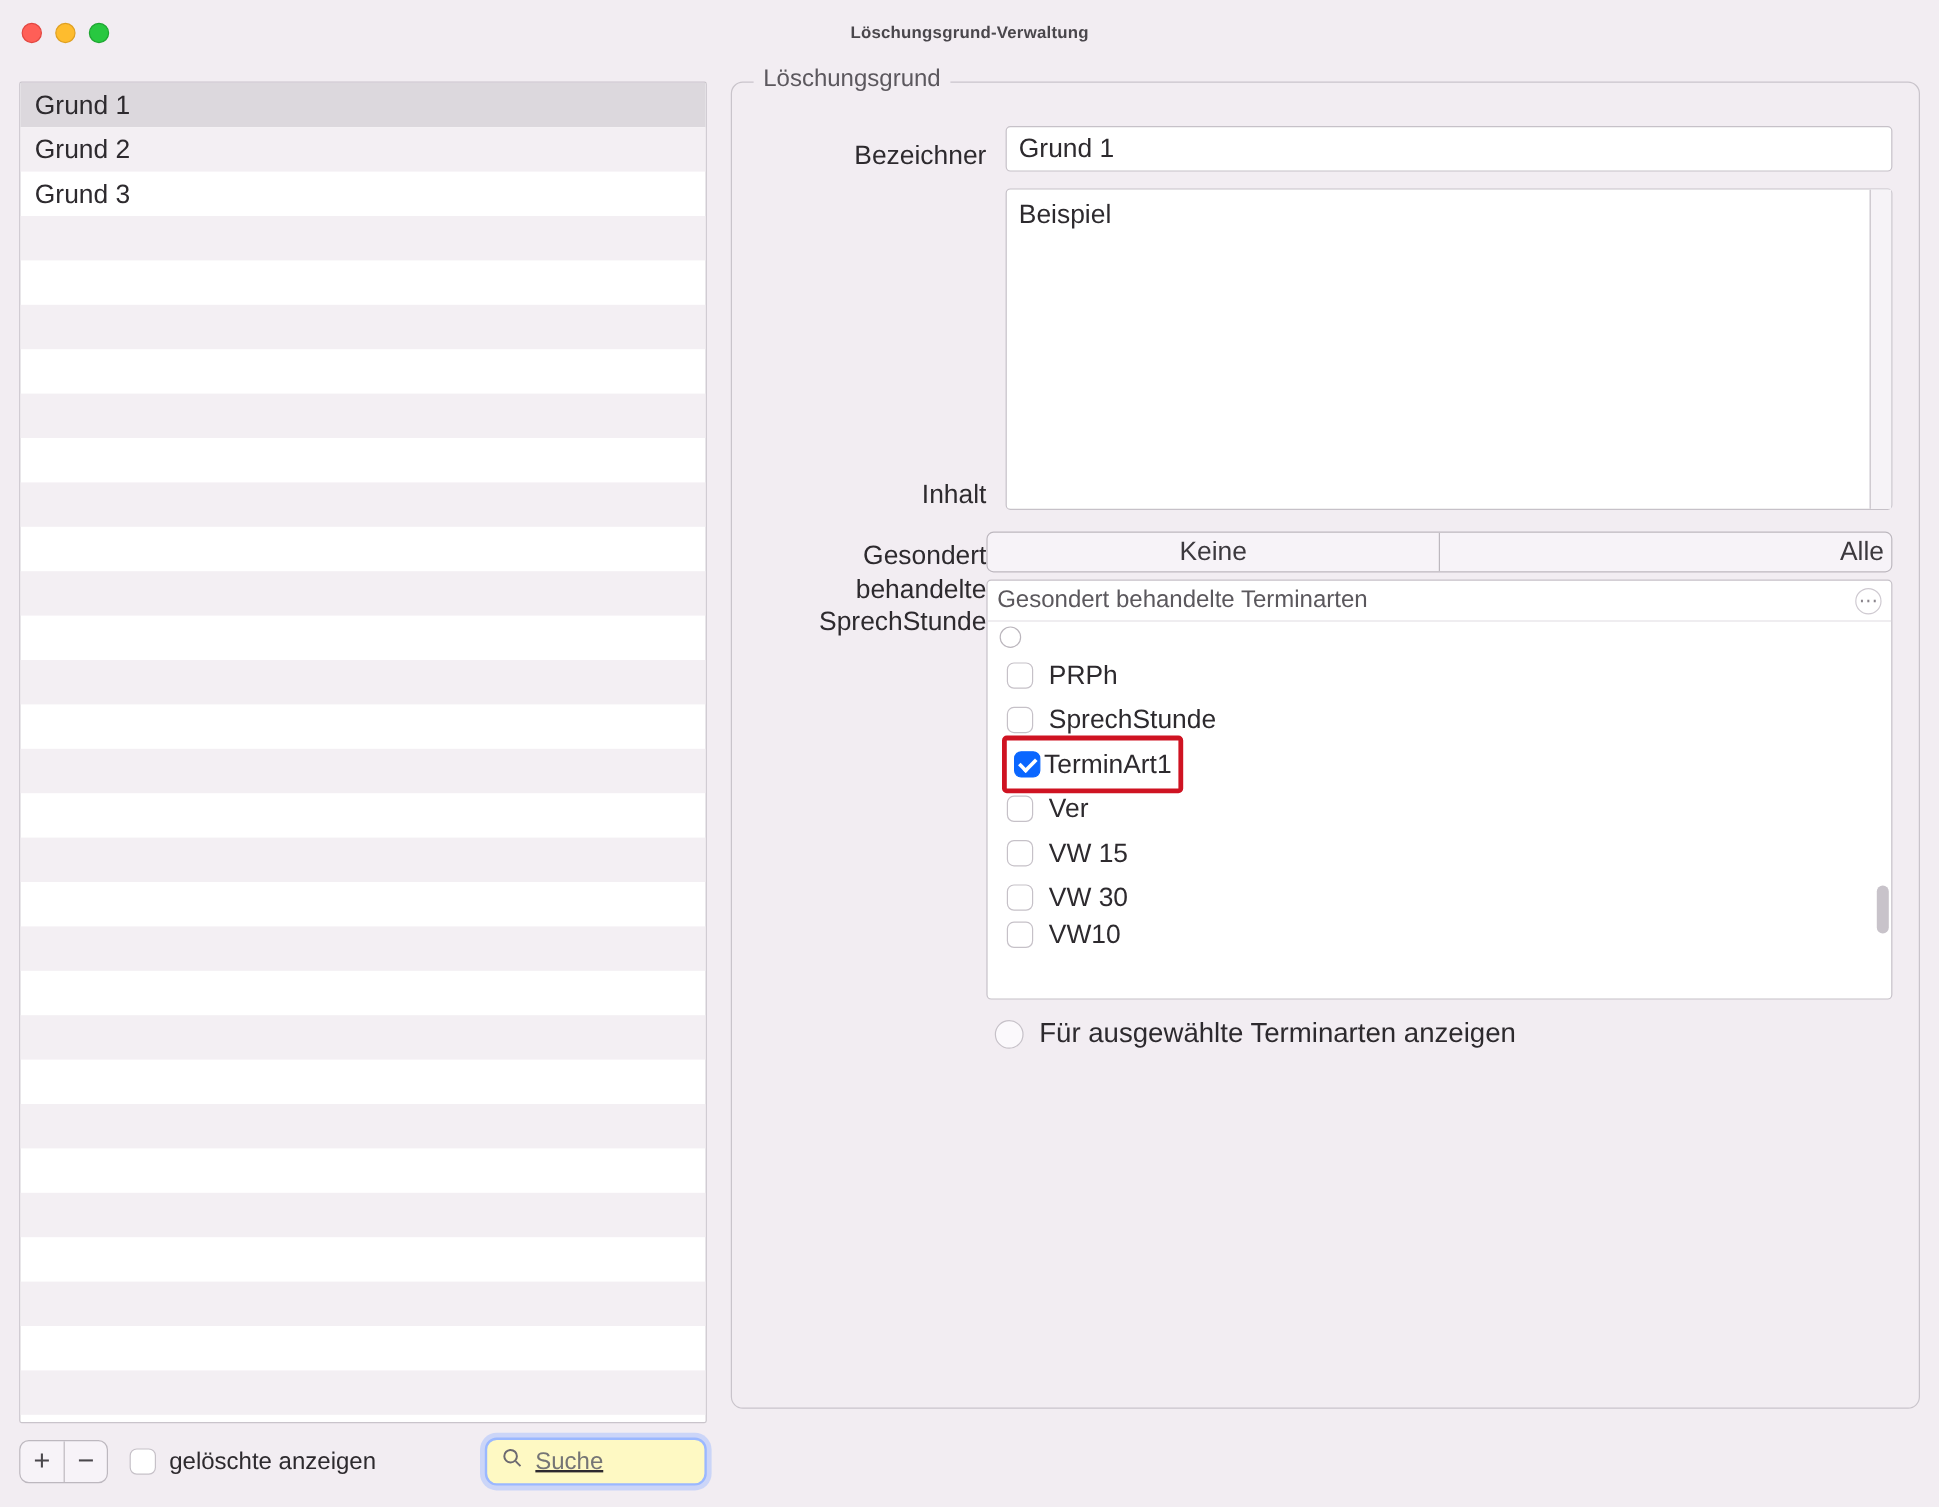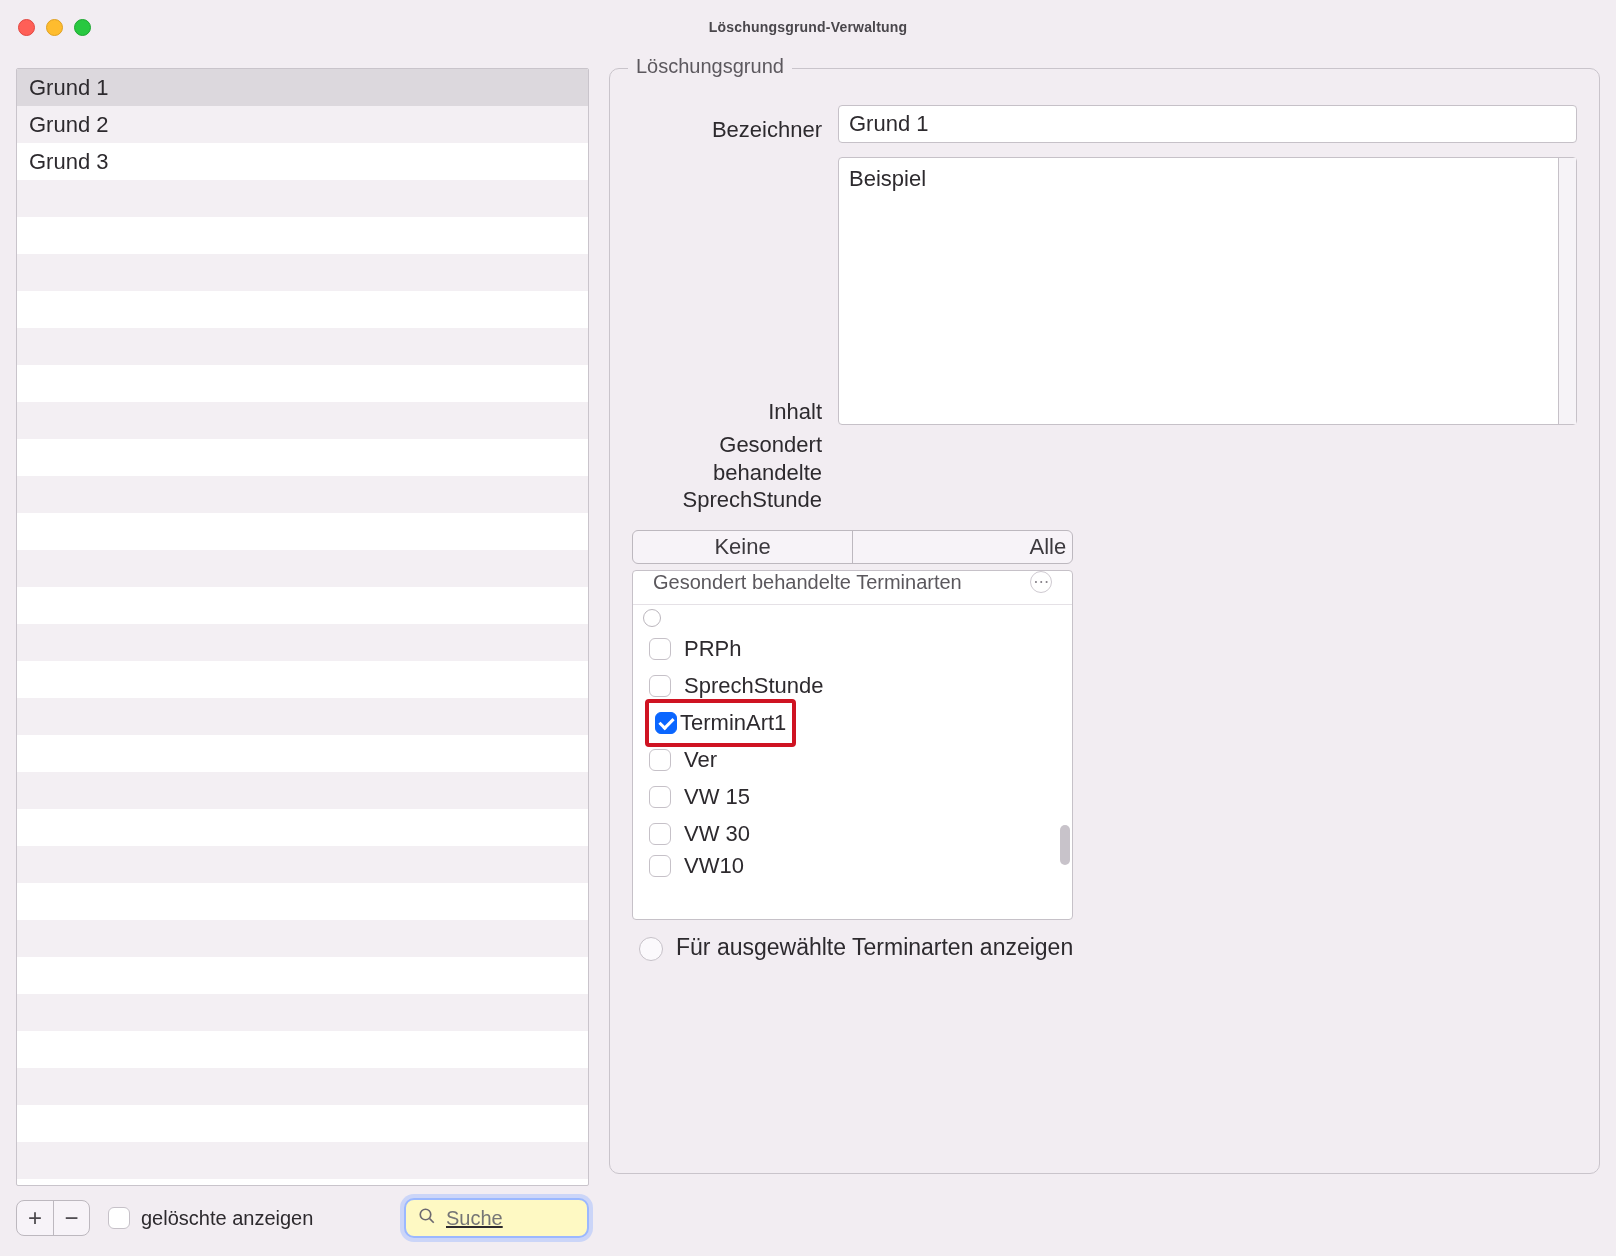--- a/index.html
+++ b/index.html
@@ -112,21 +112,21 @@
     height:34px;
   }
   .seg button{flex:1;border:none;background:transparent;font-size:22px;color:#3c393e;cursor:pointer;}
   .seg button + button{border-left:1px solid var(--btn-border);text-align:right;}
 
   .ta-box{
     margin-top:6px;border:1px solid var(--input-border);border-radius:4px;background:#fff;
     height:350px;position:relative;display:flex;flex-direction:column;
   }
   .ta-head{
-    height:34px;display:flex;justify-content:space-between;padding:0 20px;
+    height:34px;display:flex;align-items:center;justify-content:space-between;padding:0 8px;
     border-bottom:1px solid #e5e1e6;color:#5b585d;
   }
   .ta-head .dots{width:22px;height:22px;border:1px solid #cfcad1;border-radius:50%;display:flex;align-items:center;justify-content:center;font-size:16px;color:#8a858c;}
   .ta-sub{height:26px;padding-left:10px;display:flex;align-items:center;}
   .ta-sub .mini-radio{width:18px;height:18px;border:1px solid #bbb6bd;border-radius:50%;}
   .ta-list{flex:1;overflow:hidden;position:relative;}
   .ta-item{display:flex;align-items:center;gap:10px;height:37px;padding:0 12px;font-size:22px;color:var(--text);}
   .ta-item.partial{height:26px;overflow:hidden;}
   .ta-check{appearance:none;width:22px;height:22px;border:1px solid var(--input-border);border-radius:6px;background:#fff;}
   .ta-check:checked{background:var(--accent-blue);border-color:var(--accent-blue);}
@@ -138,21 +138,21 @@
   .hl-row .hl{height:48px;}
 
   .radio-block{margin-top:14px;padding-left:2px;display:flex;flex-direction:column;gap:12px;}
   .radio-row{display:inline-flex;align-items:center;gap:10px;font-size:23px;color:var(--text);}
   .mac-radio{appearance:none;width:24px;height:24px;border:1px solid var(--input-border);border-radius:50%;background:#fbf9fc;position:relative;}
   .mac-radio:checked{border-color:var(--accent-blue);}
   .mac-radio:checked::after{content:"";position:absolute;inset:4px;border-radius:50%;background:var(--accent-blue);}
   .mac-radio.solid:checked{background:var(--accent-blue);}
   .mac-radio.solid:checked::after{inset:7px;background:#fff;}
 
-  .form-block{display:flex;align-items:flex-start;gap:16px;flex-direction:column;}
+  .form-block{display:flex;align-items:flex-start;margin-top:18px;}
 </style>
 </head>
 <body>
 
 <div class="titlebar">
   <div class="traffic">
     <span class="dot red"></span>
     <span class="dot yellow"></span>
     <span class="dot green"></span>
   </div>

